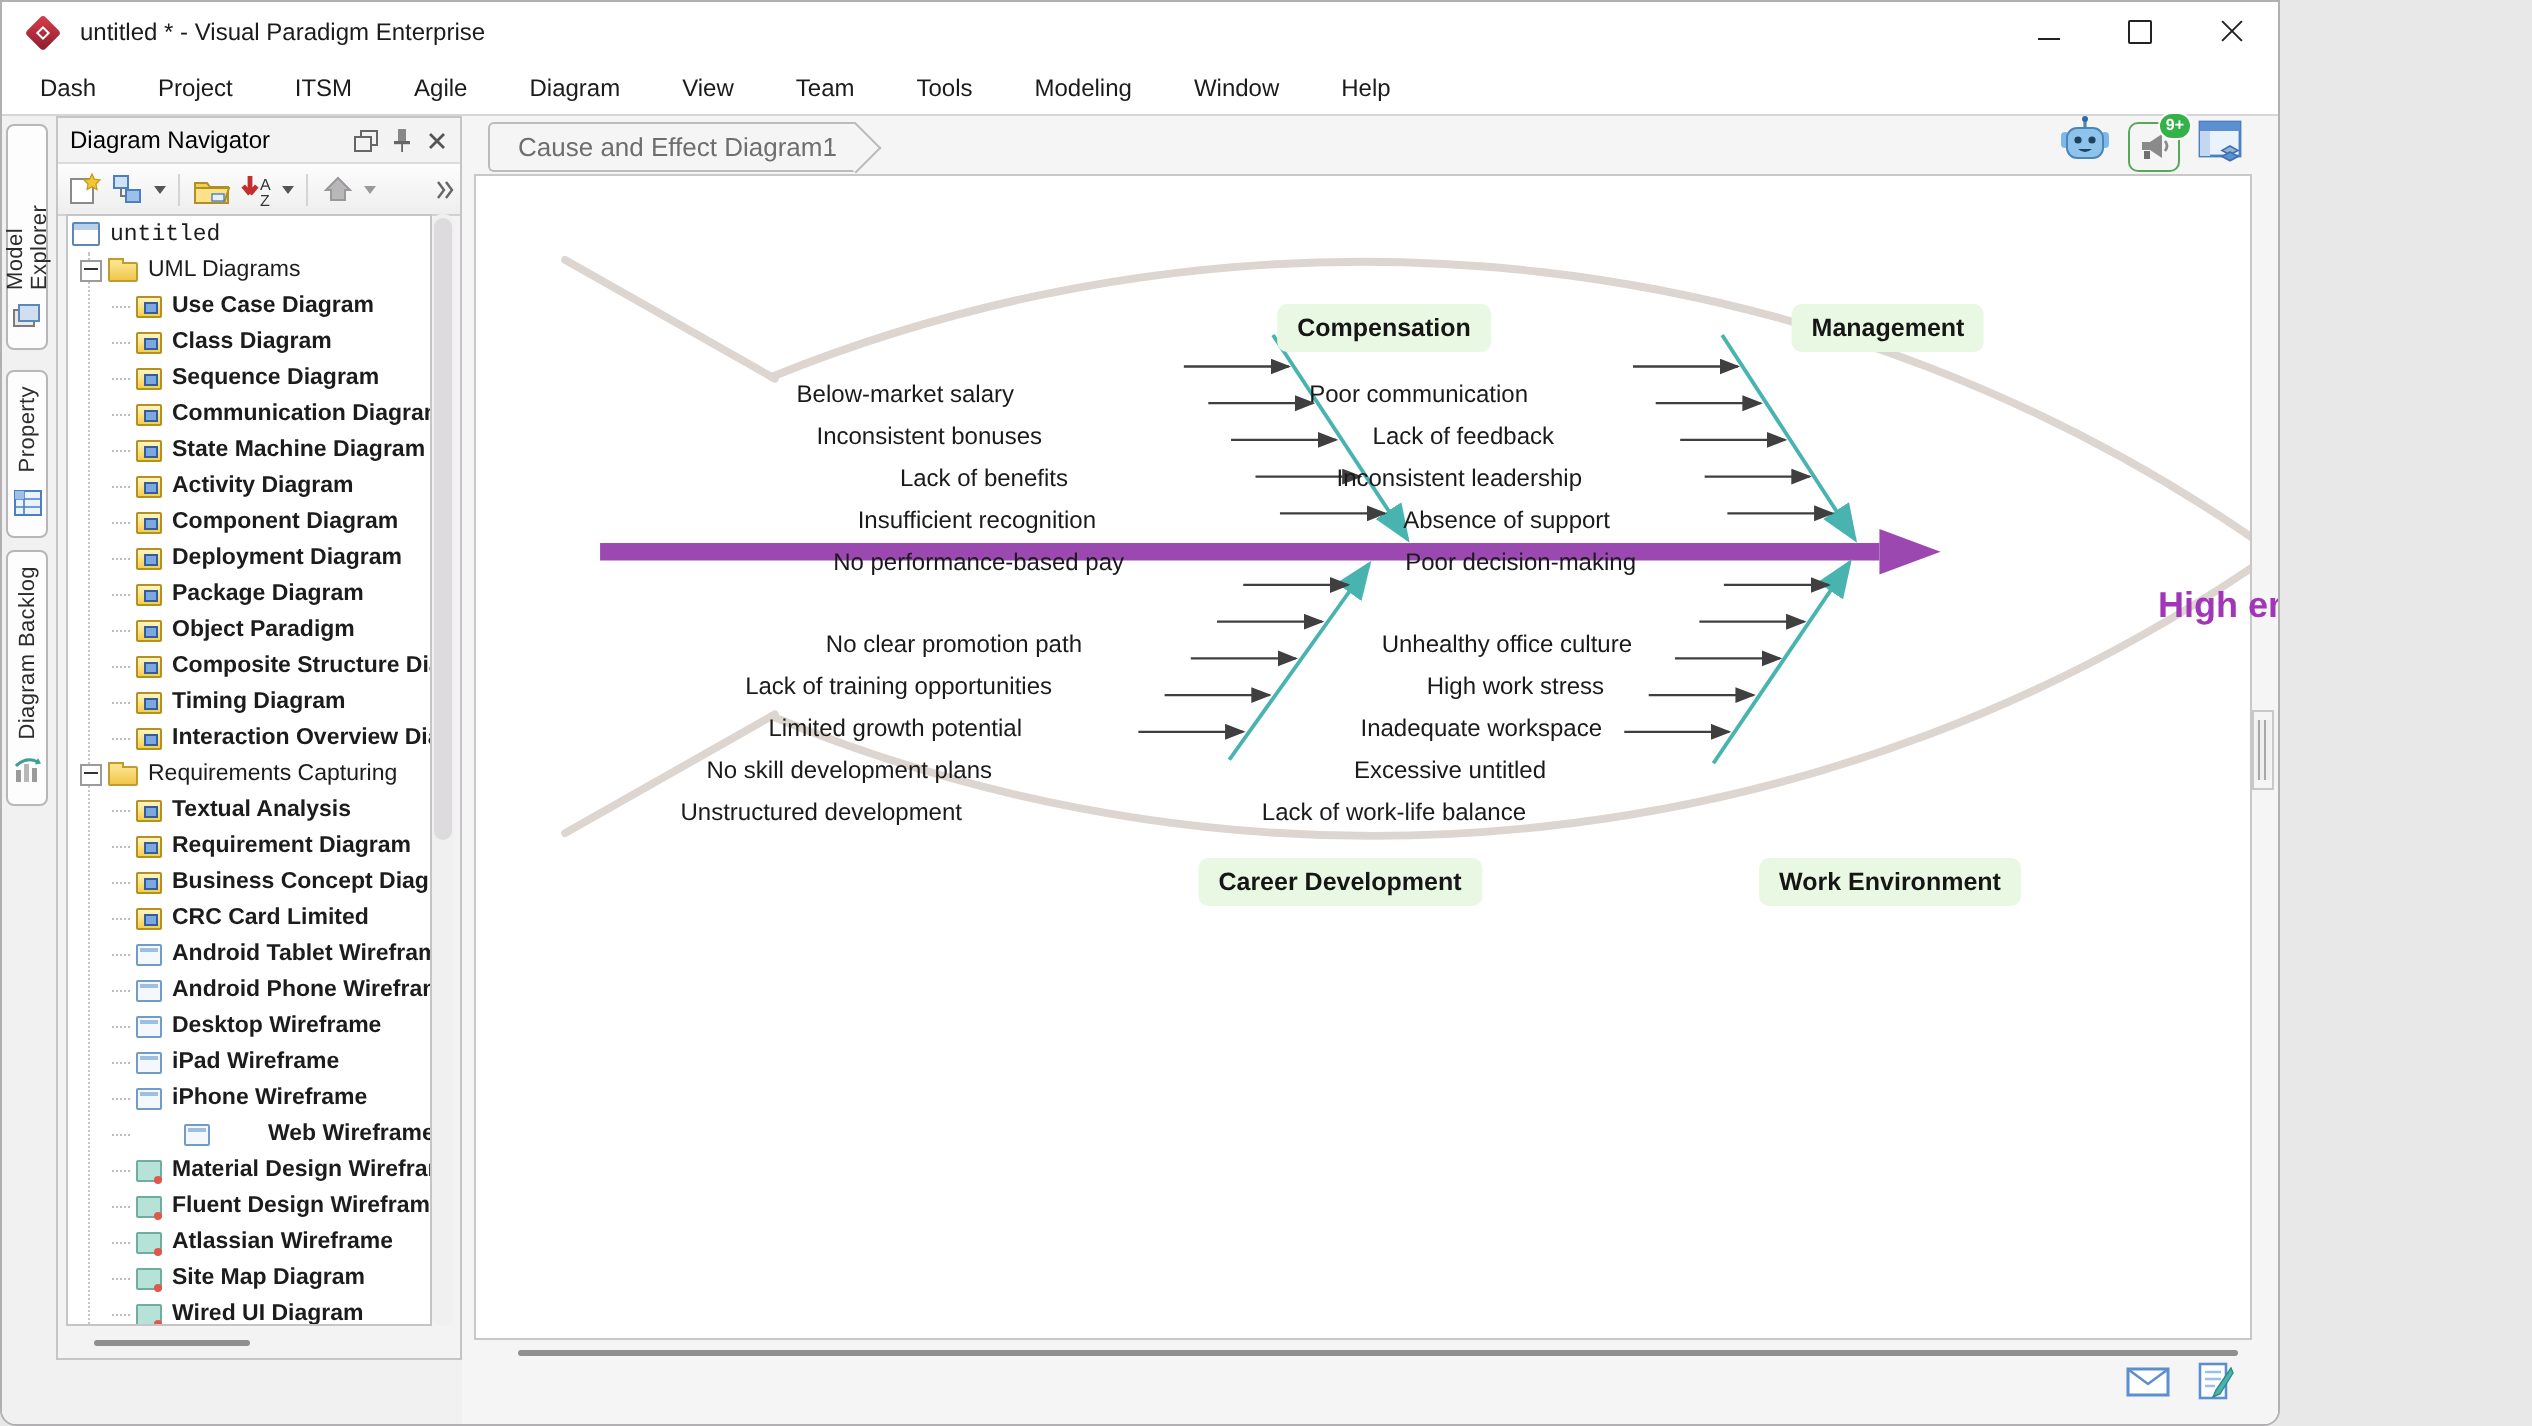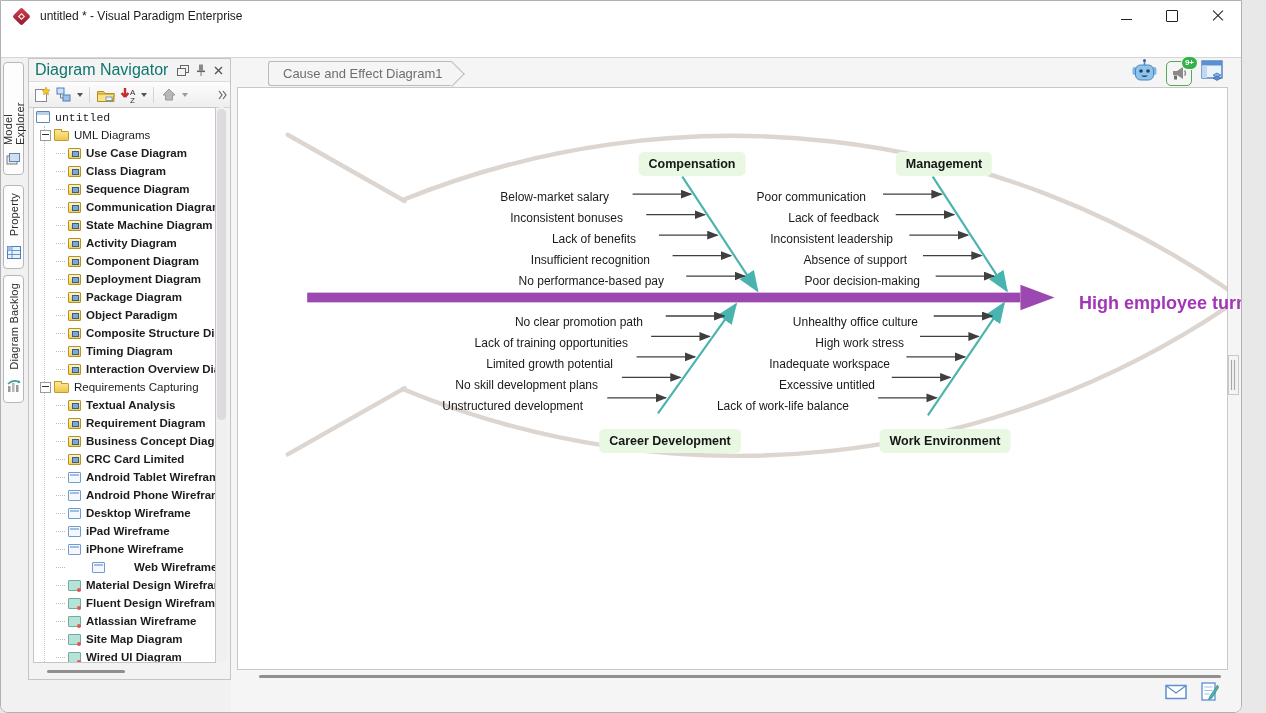--- a/index.html
+++ b/index.html
@@ -1,16 +1,16 @@
 <!DOCTYPE html>
 <html><head>
 <meta charset="utf-8">
 <style>
   html,body{margin:0;padding:0;background:#e8e8e8;font-family:"Liberation Sans",sans-serif;}
-  .window{position:relative;width:1242px;height:713px;background:#fff;border:1px solid #b2b0b2;
+  .window{position:relative;width:1140px;height:713px;background:#fff;border:1px solid #b2b0b2;
     border-radius:0 0 8px 8px;overflow:hidden;box-sizing:border-box;}
   
   .titlebar{position:absolute;left:0;top:0;right:0;height:30px;background:#fff;display:flex;align-items:center;}
   .vp-logo{width:15px;height:15px;margin-left:13px;position:relative;flex:none;}
   .vp-logo::before{content:"";position:absolute;inset:1px;background:linear-gradient(135deg,#d8404a,#8c1b2f);transform:rotate(45deg);border-radius:2px;}
   .vp-logo::after{content:"";position:absolute;inset:5px;border:1px solid #fff;transform:rotate(45deg);}
   .title-text{margin-left:11px;font-size:12px;color:#1b1b1b;}
   .win-controls{margin-left:auto;display:flex;height:30px;}
   .wc{width:46px;display:flex;align-items:center;justify-content:center;cursor:default;}
   .wc-min{width:11px;border-top:1.4px solid #222;margin-top:6px;}
@@ -25,21 +25,21 @@
   .main{position:absolute;left:0;top:56px;right:0;bottom:0;background:#f2f1f2;border-top:1px solid #d7d5d7;}
   
   .sidestrip{position:absolute;left:0;top:0;width:27px;bottom:0;}
   .side-tab{position:absolute;left:2px;width:21px;background:#fdfdfd;border:1px solid #b8b6b8;border-radius:4px;
     display:flex;flex-direction:column;align-items:center;box-sizing:border-box;padding:7px 0 5px;}
   .side-tab .vlabel{writing-mode:vertical-rl;transform:rotate(180deg);font-size:11px;color:#2c2c2c;letter-spacing:.2px;}
   .side-tab .sicon{margin-top:auto;padding-top:6px;}
   
   .navigator{position:absolute;left:27px;top:0;width:203px;bottom:32px;background:#f4f3f4;border:1px solid #c6c4c6;box-sizing:border-box;}
   .nav-title{height:22px;display:flex;align-items:center;padding:0 6px;}
-  .nav-title .t{font-size:16px;color:#0f766e;}
+  .nav-title .t{font-size:12px;color:#000000;}
   .nav-title .sp{margin-left:auto;display:flex;gap:7px;align-items:center;}
   .nav-toolbar{height:25px;display:flex;align-items:center;gap:4px;padding:0 4px;background:linear-gradient(#fdfdfd,#efeeef);
     border-top:1px solid #dddbdd;border-bottom:1px solid #d2d0d2;position:relative;}
   .caret{width:0;height:0;border-left:3px solid transparent;border-right:3px solid transparent;border-top:4px solid #555;}
   .caret.dim{border-top-color:#9a9a9a;}
   .tb-sep{width:1px;height:16px;background:#d5d3d5;margin:0 2px;}
   .nav-tree{position:absolute;left:4px;top:48px;width:183px;bottom:16px;background:#fff;border:1px solid #c6c4c6;
     overflow:hidden;box-sizing:border-box;}
   .tree-inner{position:relative;width:100%;height:100%;}
   .guide{position:absolute;left:10px;top:18px;height:540px;border-left:1px dotted #c6c6c6;}
@@ -61,21 +61,21 @@
   .ti-design{background:#b7e2d8;border:1px solid #6fae9f;}
   .ti-design::after{content:"";position:absolute;right:-1px;bottom:-2px;width:4px;height:4px;background:#e2574c;border-radius:50%;}
   .nav-vscroll{position:absolute;right:3px;top:48px;width:11px;bottom:16px;background:#f1f0f1;border-radius:5px;}
   .nav-vscroll .thumb{position:absolute;left:1px;right:1px;top:2px;height:56%;background:#dddbdd;border-radius:5px;}
   .nav-hscroll{position:absolute;left:4px;right:16px;bottom:4px;height:8px;}
   .nav-hscroll .thumb{position:absolute;left:14px;width:78px;top:3px;height:3px;background:#8f8f8f;border-radius:2px;}
   
   .content{position:absolute;left:230px;top:0;right:0;bottom:0;background:#f6f5f6;}
   .tabrow{position:absolute;left:0;top:0;right:0;height:29px;}
   .dtab{position:absolute;left:13px;top:3px;height:23px;line-height:23px;background:#f6f5f6;border:1px solid #bcbabc;
-    border-right:none;border-radius:3px 0 0 3px;padding:0 10px 0 14px;font-size:13px;color:#6e6e6e;margin-left:24px;}
+    border-right:none;border-radius:3px 0 0 3px;padding:0 10px 0 14px;font-size:13px;color:#6e6e6e;}
   .dtab::after{content:"";position:absolute;right:-9px;top:2.6px;width:17px;height:17px;background:#f6f5f6;
     border-top:1px solid #bcbabc;border-right:1px solid #bcbabc;transform:rotate(45deg);}
   .tab-icons{position:absolute;right:16px;top:2px;height:26px;display:flex;align-items:center;gap:9px;}
   .announce-btn{position:relative;width:26px;height:25px;border:1.5px solid #57a957;border-radius:5px;display:flex;align-items:center;justify-content:center;box-sizing:border-box;}
   .badge{position:absolute;right:-7px;top:-6px;background:#35b14a;color:#fff;font-size:8px;font-weight:bold;
     border-radius:8px;padding:1.5px 3px;border:1px solid #fff;}
   .canvas{position:absolute;left:6px;top:29px;right:13px;bottom:42px;background:#fff;border:1px solid #c9c7c9;box-sizing:border-box;}
   .overlay{position:absolute;inset:0;}
   .cause-label{position:absolute;font-size:12px;color:#1a1a1a;line-height:16px;white-space:nowrap;}
   .cat-label{position:absolute;transform:translate(-50%,-50%);background:#e9f8e2;border-radius:5px;
@@ -101,20 +101,33 @@
         </div>
       <div class="wc">
           <div class="wc-max"></div>
         </div>
       <div class="wc">
           <div class="wc-close"></div>
         </div>
     </div>
   </div>
 
+  <div class="menubar">
+      <span class="menu-item">Dash</span>
+      <span class="menu-item">Project</span>
+      <span class="menu-item">ITSM</span>
+      <span class="menu-item">Agile</span>
+      <span class="menu-item">Diagram</span>
+      <span class="menu-item">View</span>
+      <span class="menu-item">Team</span>
+      <span class="menu-item">Tools</span>
+      <span class="menu-item">Modeling</span>
+      <span class="menu-item">Window</span>
+      <span class="menu-item">Help</span>
+    </div>
 
   <div class="main">
     <div class="sidestrip">
         <div class="side-tab" style="top: 4px; height: 113px;">
           <div class="vlabel">Model Explorer</div>
           <div class="sicon"><svg width="15" height="13">
               <rect x="1" y="4" width="10" height="8" fill="#e9e9e9" stroke="#7a7a7a"></rect>
               <rect x="3.5" y="1.5" width="10" height="8" fill="#cfdff0" stroke="#5d87b8"></rect>
             </svg></div>
         </div>
@@ -455,23 +468,23 @@
             <div class="cause-label" style="right: 307px; top: 185px;">Poor decision-making</div>
             <div class="cat-label" style="left: 432px; top: 353px; background: rgb(233, 248, 226);">Career Development</div>
             <div class="cause-label" style="right: 584px; top: 226px;">No clear promotion path</div>
             <div class="cause-label" style="right: 599px; top: 247px;">Lack of training opportunities</div>
             <div class="cause-label" style="right: 614px; top: 268px;">Limited growth potential</div>
             <div class="cause-label" style="right: 629px; top: 289px;">No skill development plans</div>
             <div class="cause-label" style="right: 644px; top: 310px;">Unstructured development</div>
             <div class="cat-label" style="left: 707px; top: 353px; background: rgb(233, 248, 226);">Work Environment</div>
             <div class="cause-label" style="right: 309px; top: 226px;">Unhealthy office culture</div>
             <div class="cause-label" style="right: 323px; top: 247px;">High work stress</div>
-            <div class="cause-label" style="right: 337px; top: 268px;">Inadequate workspace</div>
+            <div class="cause-label" style="right: 324px; top: 268px;">Inadequate workspace</div>
             <div class="cause-label" style="right: 352px; top: 289px;">Excessive untitled</div>
-            <div class="cause-label" style="right: 378px; top: 310px;">Lack of work-life balance</div>
+            <div class="cause-label" style="right: 362px; top: 310px;">Lack of work-life balance</div>
           </div>
       </div>
       <div class="canvas-hscroll">
           <div class="thumb"></div>
         </div>
       <div class="right-grip"></div>
       <div class="statusbar-icons" id="statusIcons">
           <span><svg width="22" height="16">
               <rect x="1" y="1.5" width="20" height="13" fill="#fff" stroke="#5b8fd0" stroke-width="1.5"></rect>
               <path d="M1.5 2 L11 9 L20.5 2" fill="none" stroke="#5b8fd0" stroke-width="1.3"></path>

